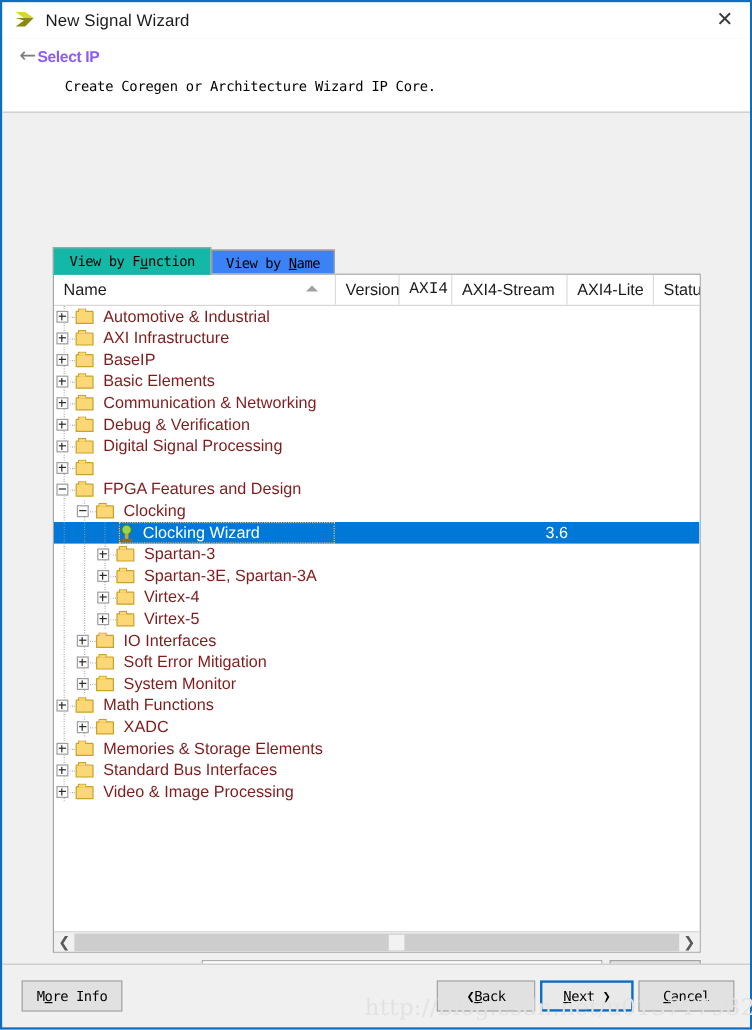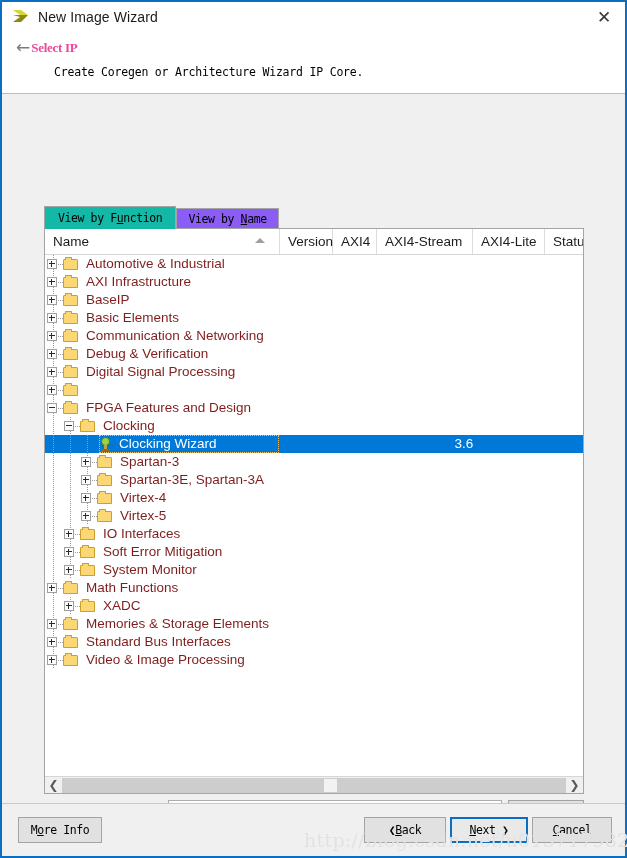--- a/index.html
+++ b/index.html
@@ -37,22 +37,22 @@
   .header{
     background:#ffffff;flex:none;padding:8px 0 14px 14px;
     border-bottom:1px solid #bcbcbc;
   }
   .hdr-line{display:flex;align-items:flex-start;}
   .back-arrow{
     font-size:17px;color:#7c7c7c;line-height:15px;margin-right:1px;
     font-family:"DejaVu Sans",sans-serif;
   }
   .hdr-title{
-    font-family:Liberation Serif, serif;
-    font-size:13px;font-weight:bold;color:#ec4899;line-height:16px;
+    font-family:Liberation Sans, sans-serif;
+    font-size:13px;font-weight:bold;color:#8b5cf6;line-height:16px;
     letter-spacing:-0.3px;
   }
   .hdr-sub{
     font-family:"DejaVu Sans Mono",monospace;
     font-size:11.5px;color:#000;margin:9px 0 0 38px;letter-spacing:-0.2px;
   }
   
   .body{
     flex:1;position:relative;background:#f0f0f0;
     padding:0;box-sizing:border-box;
@@ -60,21 +60,21 @@
   
   .tabstrip{
     position:absolute;left:42px;top:113px;width:540px;height:22px;
     display:flex;align-items:flex-end;
   }
   .tab{
     font-family:"DejaVu Sans Mono",monospace;
     font-size:11.5px;color:#000;
     padding:3px 11px 3px 11px;
     border:1px solid #a5a5a5;border-bottom:none;
-    background:#8b5cf6;
+    background:#3b82f6;
     letter-spacing:-0.4px;
     position:relative;top:0;
   }
   .tab.active{
     background:#14b8a6;border-color:#a5a5a5;
     padding:4px 13px 4px 13px;
     z-index:3;
   }
   .tab u{text-decoration:underline;}
   
@@ -258,21 +258,21 @@
 
 <div class="window">
 
   <div class="titlebar">
     <div class="title-icon">
       <svg width="18" height="16" viewBox="0 0 18 16">
         <polygon points="1,1 9,1 16,6 8,6" fill="#d7d72e"></polygon>
         <polygon points="1,6 8,6 16,6 9,13 1,13 8,8" fill="#8a8a12"></polygon>
       </svg>
     </div>
-    <div class="title-text">New Image Wizard</div>
+    <div class="title-text">New Signal Wizard</div>
     <div class="close-btn">✕</div>
   </div>
 
   <div class="header">
     <div class="hdr-line">
       <span class="back-arrow">←</span>
       <span class="hdr-title">Select IP</span>
     </div>
     <div class="hdr-sub">Create Coregen or Architecture Wizard IP Core.</div>
   </div>
@@ -289,21 +289,21 @@
     </div>
 
     <div class="treepanel">
 
       <div class="colheader">
         <div class="ch ch-name">
           <span>Name</span>
           <span class="sort-arrow"></span>
         </div>
         <div class="ch" style="width:54px;border-left:1px solid #dcdcdc;">Version</div>
-        <div class="ch" style="width:44px;">AXI4</div>
+        <div class="ch" style="width:44px;font-family:Liberation Mono, monospace;">AXI4</div>
         <div class="ch" style="width:96px;">AXI4-Stream</div>
         <div class="ch" style="width:72px;">AXI4-Lite</div>
         <div class="ch last" style="width:80px;">Status</div>
       </div>
 
       <div class="treebody" id="treebody">
           <div class="row">
             <div class="namecell">
               <span class="tw line">
                 <span class="exp plus"></span>

